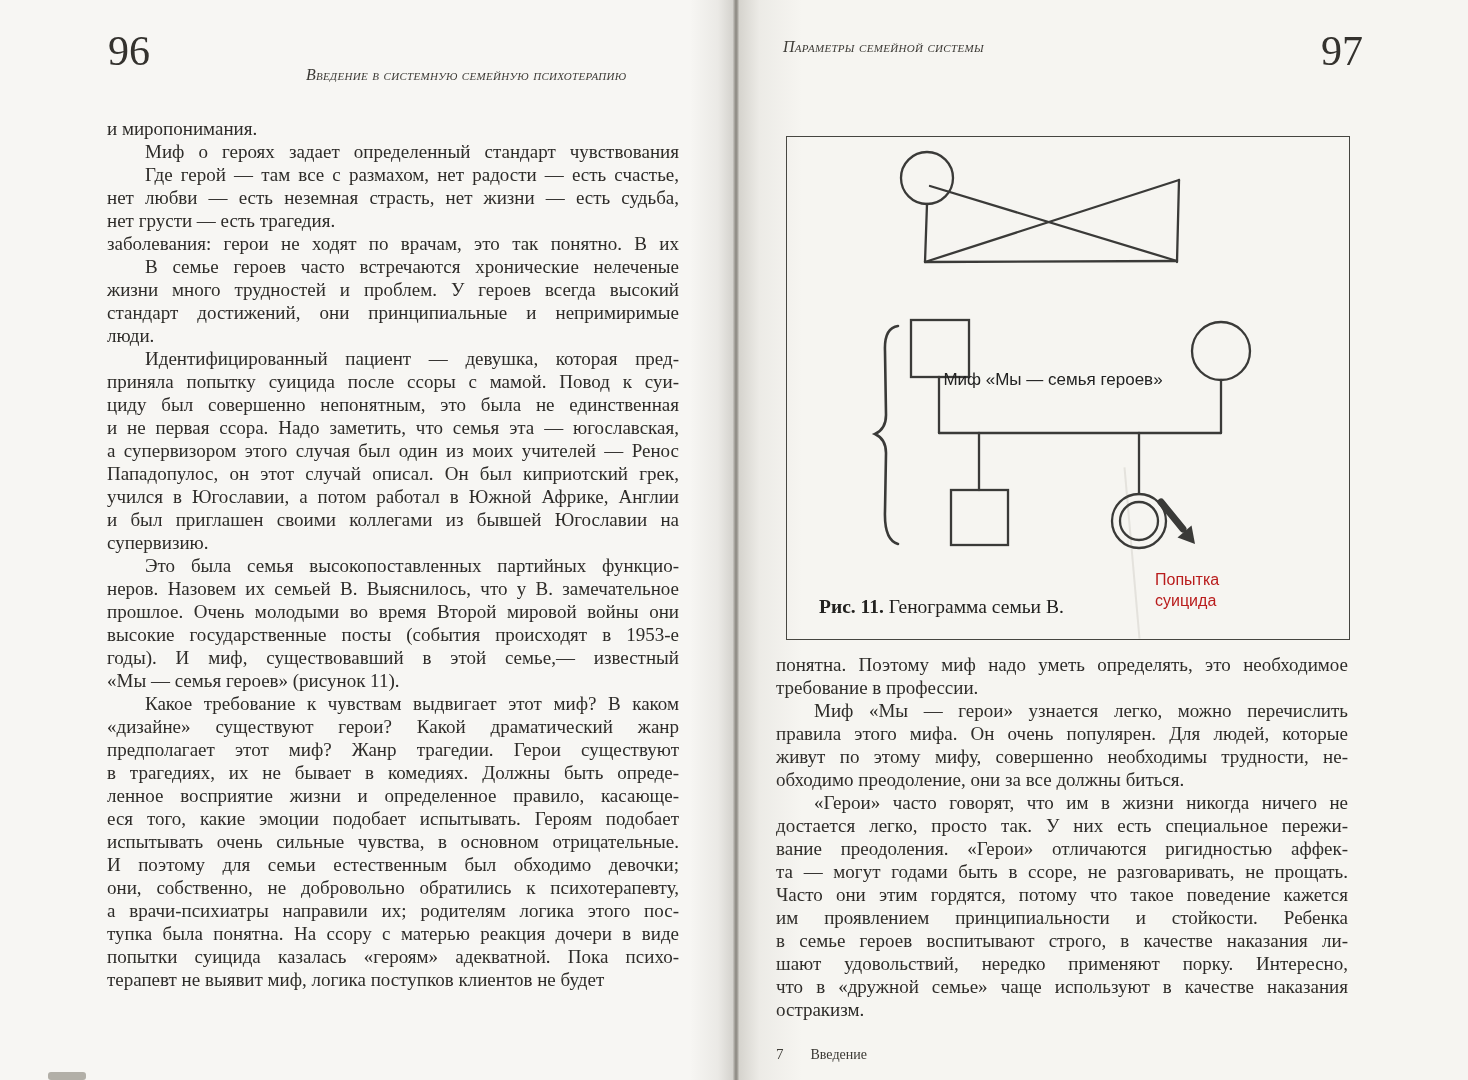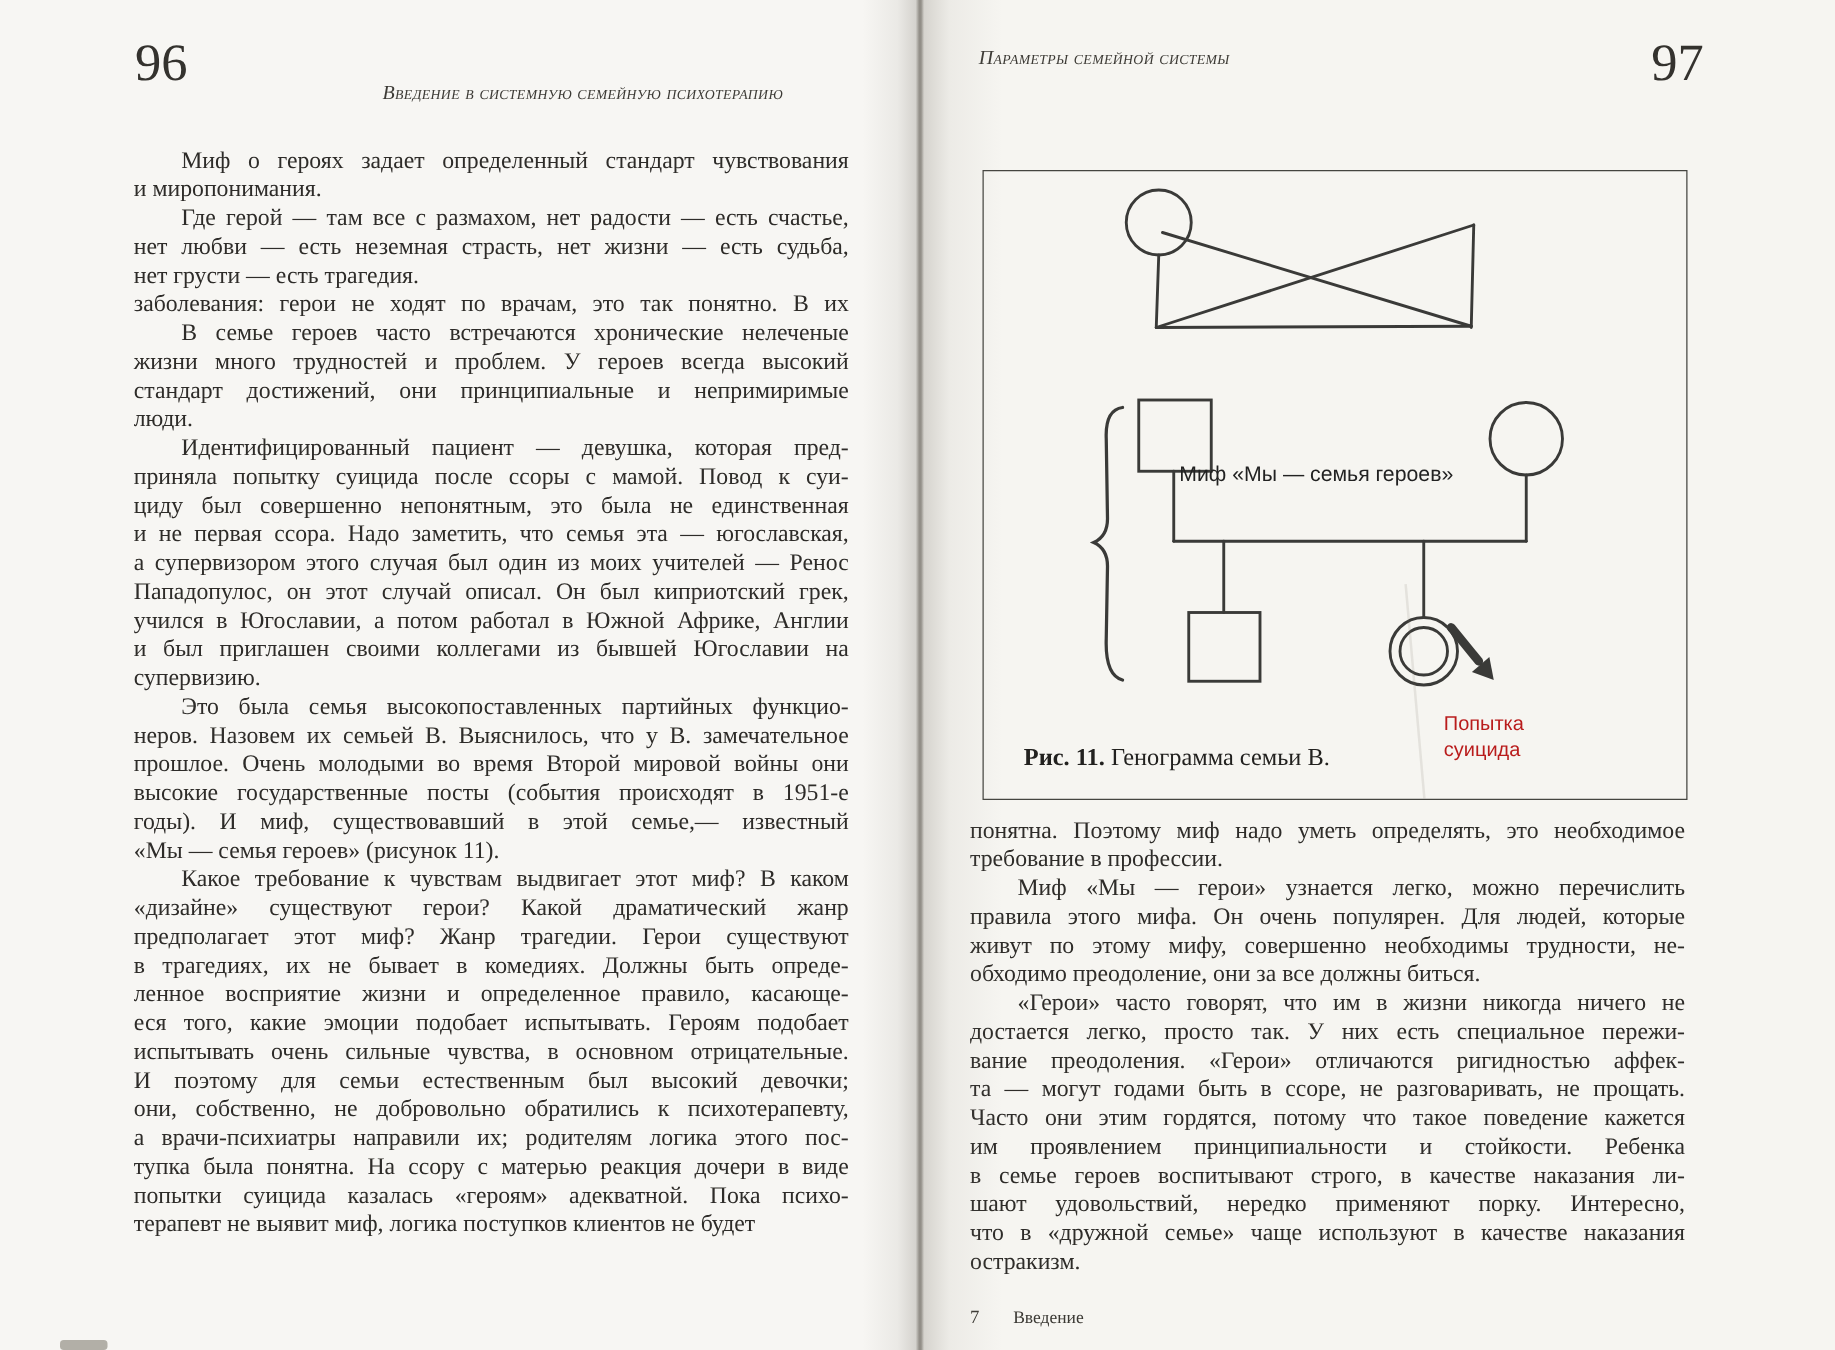--- a/index.html
+++ b/index.html
@@ -45,53 +45,53 @@
 </style>
 </head>
 <body>
 
 <div class="spread">
 
   <div class="page page-left">
     <div class="pagenum" style="left:108px;top:30px;">96</div>
     <div class="rh" style="left:306px;top:38px;margin-top:28px;">Введение в системную семейную психотерапию</div>
     <div class="col" style="left:107px;top:117px;">
+        <div class="tl last">и миропонимания.</div>
         <div class="tl ind">Миф о героях задает определенный стандарт чувствования</div>
-        <div class="tl last">и миропонимания.</div>
         <div class="tl ind">Где герой — там все с размахом, нет радости — есть счастье,</div>
         <div class="tl">нет любви — есть неземная страсть, нет жизни — есть судьба,</div>
         <div class="tl last">нет грусти — есть трагедия.</div>
         <div class="tl">заболевания: герои не ходят по врачам, это так понятно. В их</div>
         <div class="tl ind">В семье героев часто встречаются хронические нелеченые</div>
         <div class="tl">жизни много трудностей и проблем. У героев всегда высокий</div>
         <div class="tl">стандарт достижений, они принципиальные и непримиримые</div>
         <div class="tl last">люди.</div>
         <div class="tl ind">Идентифицированный пациент — девушка, которая пред-</div>
         <div class="tl">приняла попытку суицида после ссоры с мамой. Повод к суи-</div>
         <div class="tl">циду был совершенно непонятным, это была не единственная</div>
         <div class="tl">и не первая ссора. Надо заметить, что семья эта — югославская,</div>
         <div class="tl">а супервизором этого случая был один из моих учителей — Ренос</div>
         <div class="tl">Пападопулос, он этот случай описал. Он был киприотский грек,</div>
         <div class="tl">учился в Югославии, а потом работал в Южной Африке, Англии</div>
         <div class="tl">и был приглашен своими коллегами из бывшей Югославии на</div>
         <div class="tl last">супервизию.</div>
         <div class="tl ind">Это была семья высокопоставленных партийных функцио-</div>
         <div class="tl">неров. Назовем их семьей В. Выяснилось, что у В. замечательное</div>
         <div class="tl">прошлое. Очень молодыми во время Второй мировой войны они</div>
-        <div class="tl">высокие государственные посты (события происходят в 1951-е</div>
+        <div class="tl">высокие государственные посты (события происходят в 1953-е</div>
         <div class="tl">годы). И миф, существовавший в этой семье,— известный</div>
         <div class="tl last">«Мы — семья героев» (рисунок 11).</div>
         <div class="tl ind">Какое требование к чувствам выдвигает этот миф? В каком</div>
         <div class="tl">«дизайне» существуют герои? Какой драматический жанр</div>
         <div class="tl">предполагает этот миф? Жанр трагедии. Герои существуют</div>
         <div class="tl">в трагедиях, их не бывает в комедиях. Должны быть опреде-</div>
         <div class="tl">ленное восприятие жизни и определенное правило, касающе-</div>
         <div class="tl">еся того, какие эмоции подобает испытывать. Героям подобает</div>
         <div class="tl">испытывать очень сильные чувства, в основном отрицательные.</div>
-        <div class="tl">И поэтому для семьи естественным был высокий девочки;</div>
+        <div class="tl">И поэтому для семьи естественным был обходимо девочки;</div>
         <div class="tl">они, собственно, не добровольно обратились к психотерапевту,</div>
         <div class="tl">а врачи-психиатры направили их; родителям логика этого пос-</div>
         <div class="tl">тупка была понятна. На ссору с матерью реакция дочери в виде</div>
         <div class="tl">попытки суицида казалась «героям» адекватной. Пока психо-</div>
         <div class="tl last">терапевт не выявит миф, логика поступков клиентов не будет</div>
       </div>
     <div class="smudge"></div>
   </div>
 
   <div class="page page-right">

